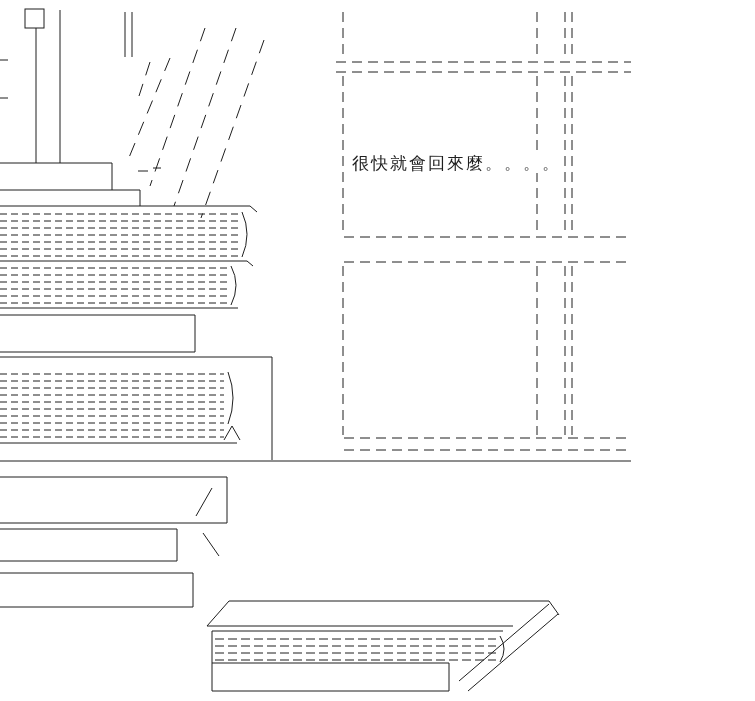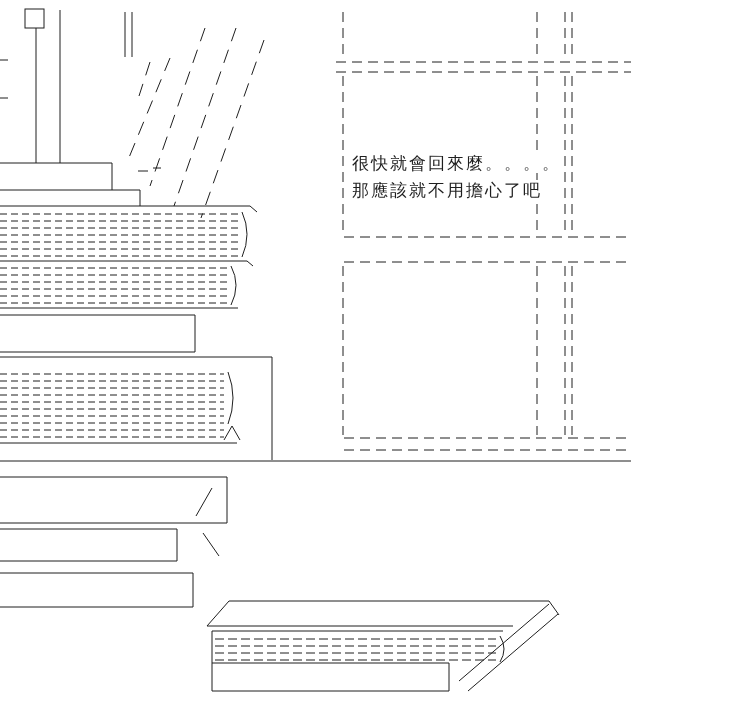--- a/index.html
+++ b/index.html
@@ -166,18 +166,15 @@
       <line x1="212" y1="663" x2="449" y2="663"></line>
       <line x1="449" y1="663" x2="449" y2="691"></line>
       <line x1="212" y1="691" x2="449" y2="691"></line>
     </g>
   </svg>
 
   <div class="dialogue">
     <div>
       <span>很快就會回來麼。。。。</span>
     </div>
-    <div>
-      <span>那應該就不用擔心了吧</span>
-    </div>
   </div>
 
 </div>
 
 </body></html>

